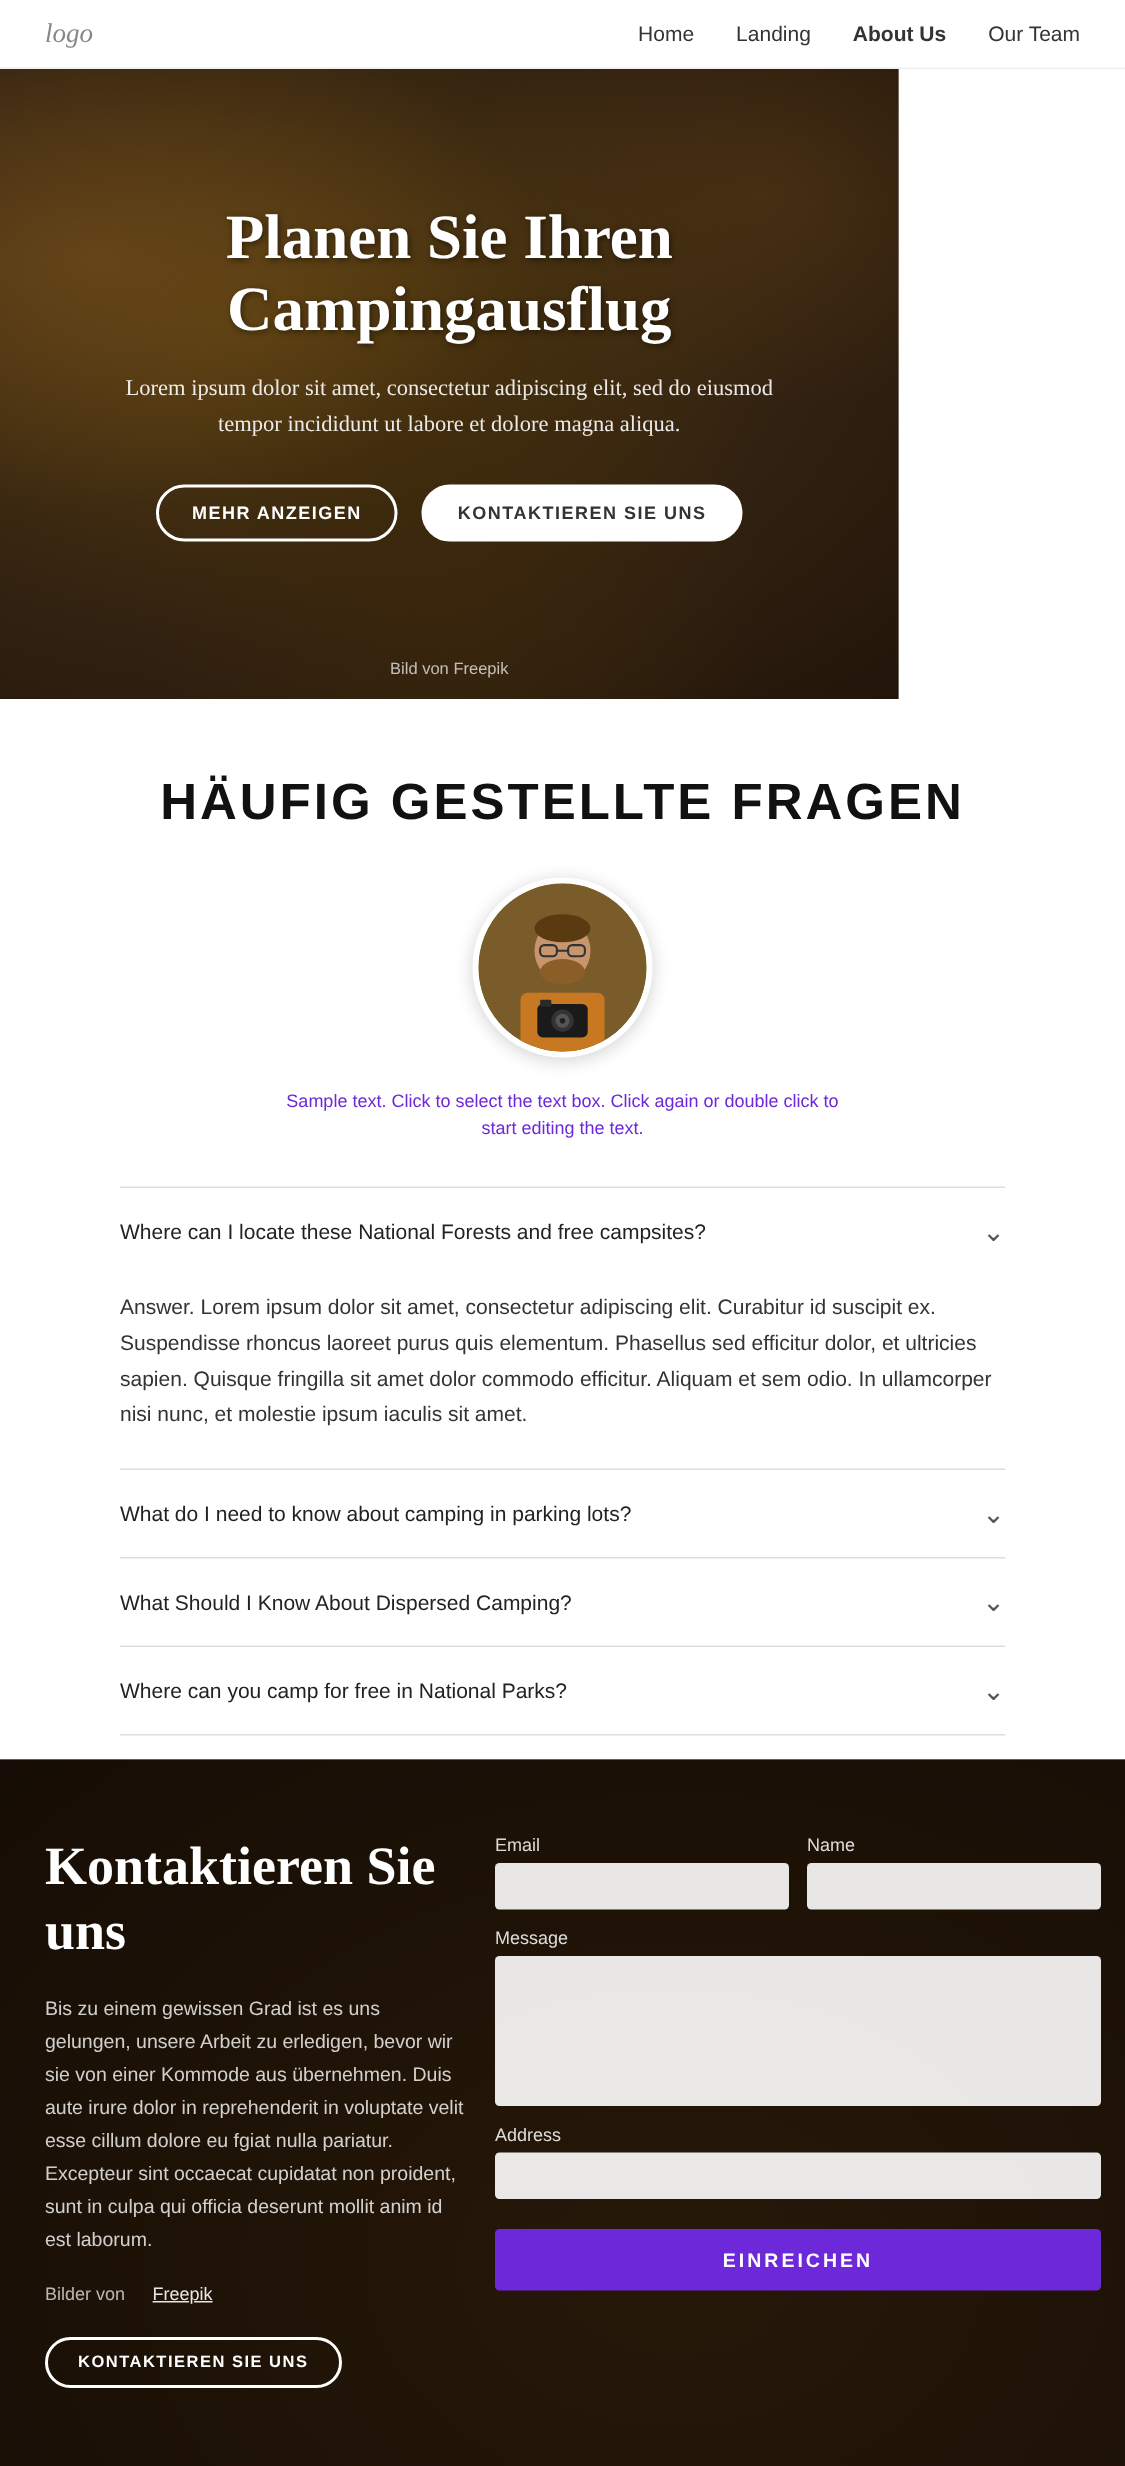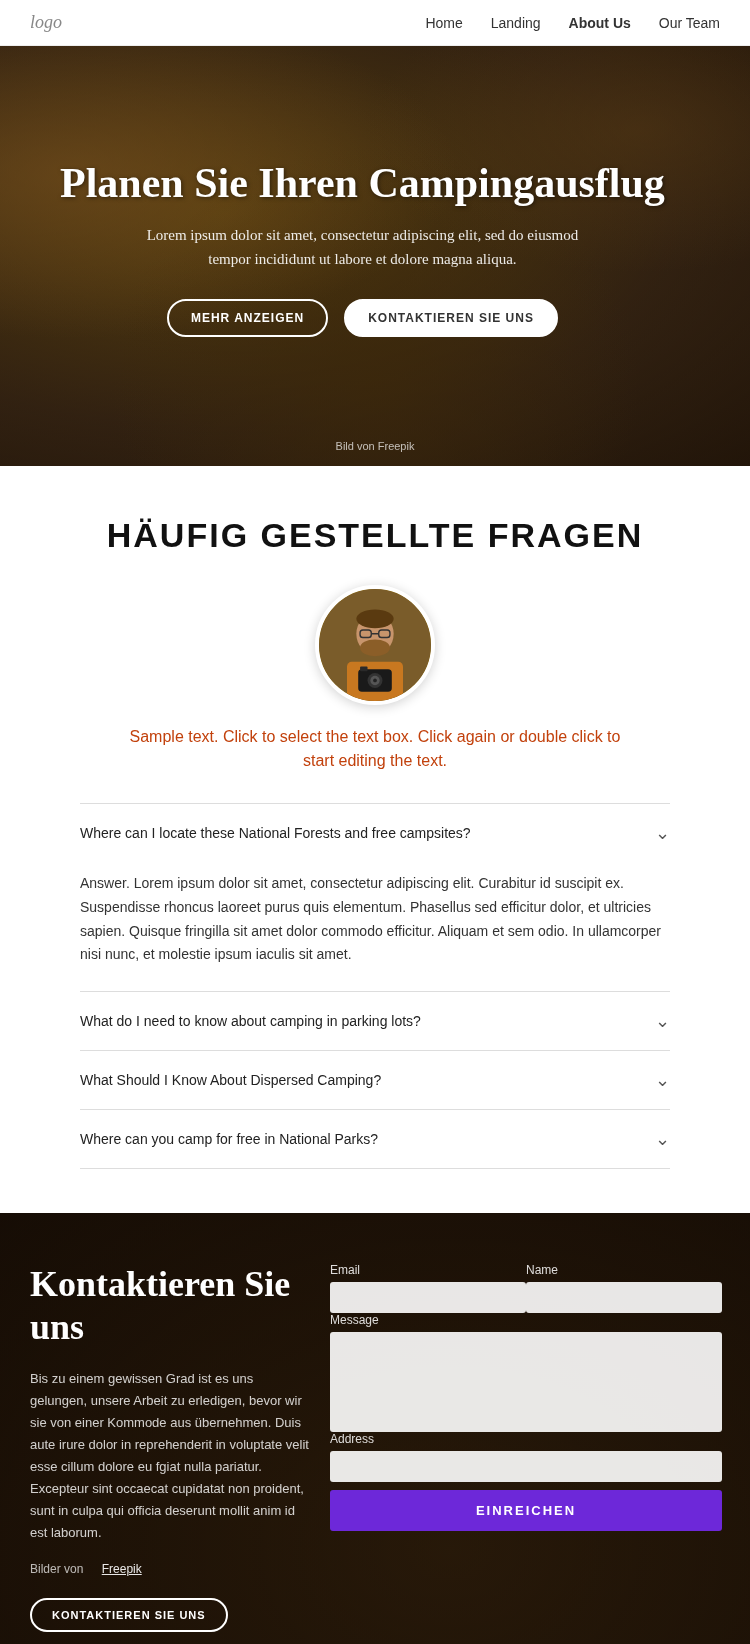--- a/index.html
+++ b/index.html
@@ -28,27 +28,27 @@
       text-decoration: none;
       color: #333;
       font-family: Arial, sans-serif;
       font-size: 14px;
     }
     .nav-links li a.active { font-weight: bold; }
 
     
     .hero {
       position: relative;
-      width: 750px;
+      width: 599px;
       height: 420px;
       background: #4a3728;
       overflow: hidden;
       display: flex;
       flex-direction: column;
-      align-items: flex-start;
+      align-items: flex-end;
       justify-content: center;
       text-align: center;
     }
     .hero-bg {
       position: absolute;
       inset: 0;
       background: linear-gradient(rgba(40,25,10,0.55), rgba(40,25,10,0.55)),
         radial-gradient(ellipse at 30% 40%, #8B6914 0%, #3d2b1a 60%, #1a1008 100%);
       z-index: 0;
     }
@@ -121,21 +121,21 @@
       transform: translateX(-50%);
       color: rgba(255,255,255,0.7);
       font-size: 11px;
       font-family: Arial, sans-serif;
       z-index: 2;
     }
 
     
     .faq-section {
       background: #fff;
-      padding: 50px 80px 44px;
+      padding: 50px 80px 16px;
     }
     .faq-title {
       text-align: center;
       font-size: 34px;
       font-family: Arial, sans-serif;
       font-weight: 900;
       letter-spacing: 2px;
       color: #111;
       margin-bottom: 30px;
     }
@@ -151,22 +151,22 @@
       overflow: hidden;
       background: #8B6914;
       display: flex;
       align-items: center;
       justify-content: center;
       border: 4px solid #fff;
       box-shadow: 0 2px 12px rgba(0,0,0,0.18);
     }
     .faq-sample-text {
       text-align: center;
-      color: #c2410c;
-      font-size: 16px;
+      color: #6d28d9;
+      font-size: 12px;
       font-family: Arial, sans-serif;
       margin-bottom: 30px;
       line-height: 1.5;
     }
 
     
     .faq-list { border-top: 1px solid #ddd; }
     .faq-item {
       border-bottom: 1px solid #ddd;
     }
@@ -264,21 +264,22 @@
     .contact-right {
       position: relative;
       z-index: 2;
       flex: 1;
       display: flex;
       flex-direction: column;
       gap: 0;
     }
     .form-row {
       display: flex;
-      margin-bottom: 0;
+      gap: 12px;
+      margin-bottom: 12px;
     }
     .form-group {
       display: flex;
       flex-direction: column;
       flex: 1;
     }
     .form-group label {
       color: rgba(255,255,255,0.85);
       font-size: 12px;
       font-family: Arial, sans-serif;

